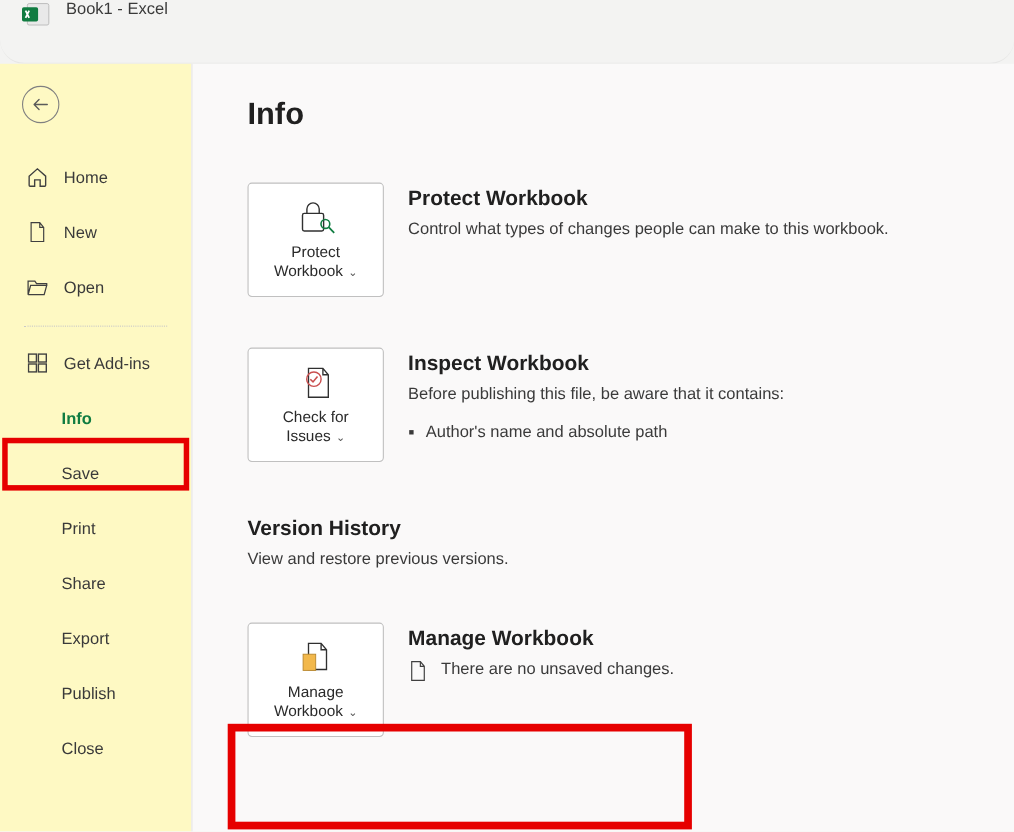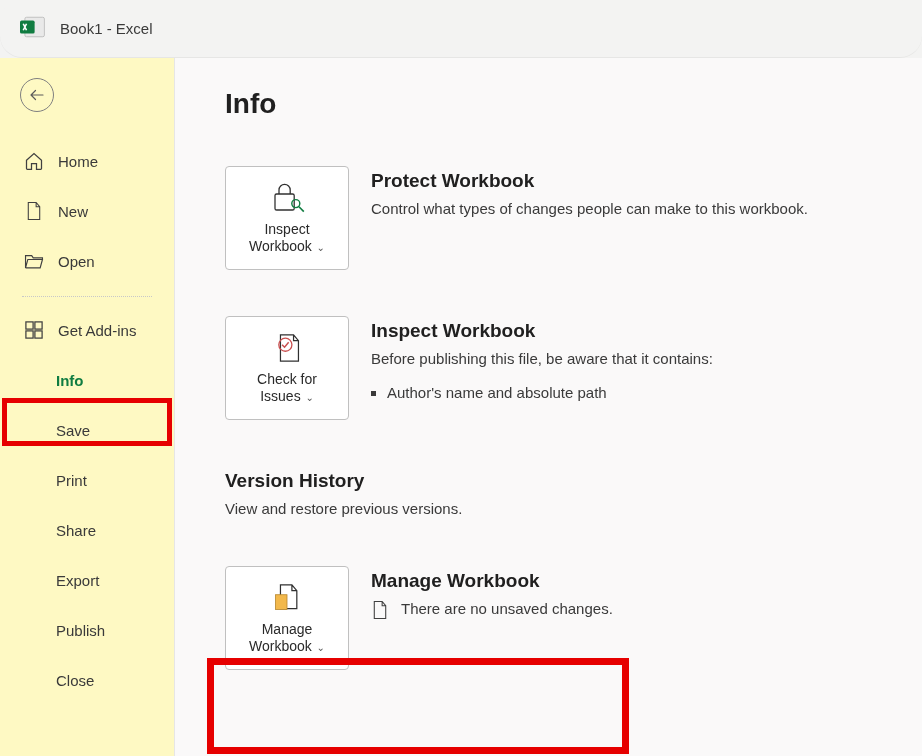--- a/index.html
+++ b/index.html
@@ -1,17 +1,17 @@
 <!DOCTYPE html>
 <html><head>
 <meta charset="utf-8">
 <style>
   * { box-sizing: border-box; margin: 0; padding: 0; font-family: "Segoe UI", Arial, sans-serif; }
   body { width: 922px; height: 756px; background: #f3f3f2; overflow: hidden; position: relative; }
-  .titlebar { height: 58px; display: flex; align-items: center; padding-left: 20px; gap: 14px; background: #f3f3f2; border-bottom: 1px solid #e6e6e5; border-radius: 22px; }
+  .titlebar { height: 58px; display: flex; align-items: flex-start; padding-left: 20px; gap: 14px; background: #f3f3f2; border-bottom: 1px solid #e6e6e5; border-radius: 22px; }
   .excel-logo { width: 26px; height: 26px; }
   .titlebar-text { font-size: 15px; color: #3a3a3a; }
   .shell { display: flex; height: calc(756px - 58px); }
   .sidebar { width: 174px; background: #fef9c3; padding-top: 20px; }
   .back-circle { width: 34px; height: 34px; border: 1px solid #808080; border-radius: 50%; display: flex; align-items: center; justify-content: center; margin-left: 20px; margin-bottom: 24px; cursor: pointer; }
   .nav-item { display: flex; align-items: center; height: 38px; padding-left: 24px; gap: 14px; font-size: 15px; color: #3a3a3a; cursor: pointer; }
   .nav-item.tall { height: 50px; }
   .nav-item .nav-ico { width: 20px; display: flex; align-items: center; justify-content: center; }
   .nav-item.noicon { padding-left: 56px; }
   .hr { margin: 10px 22px 8px 22px; border: none; border-top: 1px dotted #c8c8c8; height: 0; }
@@ -124,21 +124,21 @@
       <div class="tile">
         <span class="ico">
           <svg width="40" height="34" viewBox="0 0 50 42">
             <rect x="10" y="16" width="24" height="20" rx="2" fill="none" stroke="#303030" stroke-width="1.6"></rect>
             <path d="M15 16v-5a7 7 0 0 1 14 0v5" fill="none" stroke="#303030" stroke-width="1.6"></path>
             <circle cx="36" cy="28" r="5" fill="none" stroke="#107c41" stroke-width="1.8"></circle>
             <path d="M40 32l6 6" stroke="#107c41" stroke-width="2"></path>
           </svg>
         </span>
         <div class="tile-label">
-          <span>Inspect</span><br>
+          <span>Protect</span><br>
           <span>Workbook</span><span class="chev"> ⌄</span>
         </div>
       </div>
       <div class="section-body">
         <div class="sec-title">Protect Workbook</div>
         <div class="sec-desc">Control what types of changes people can make to this workbook.</div>
       </div>
     </div>
 
     <div class="section">

